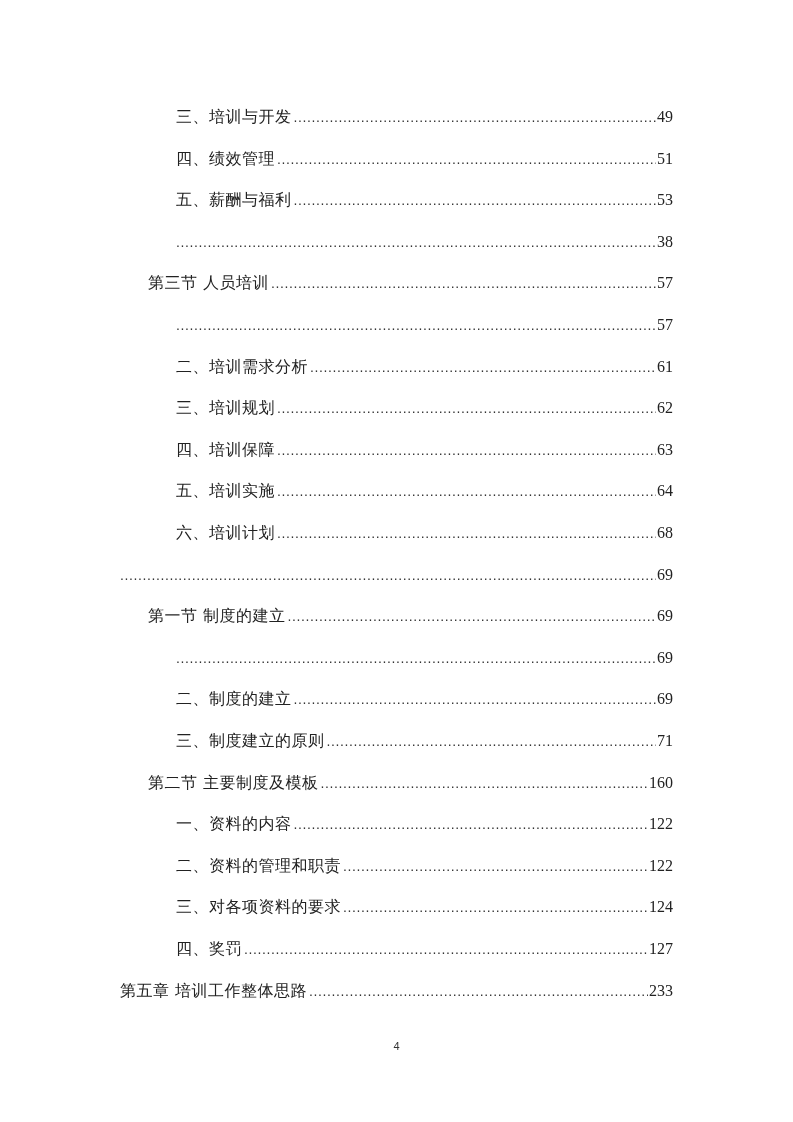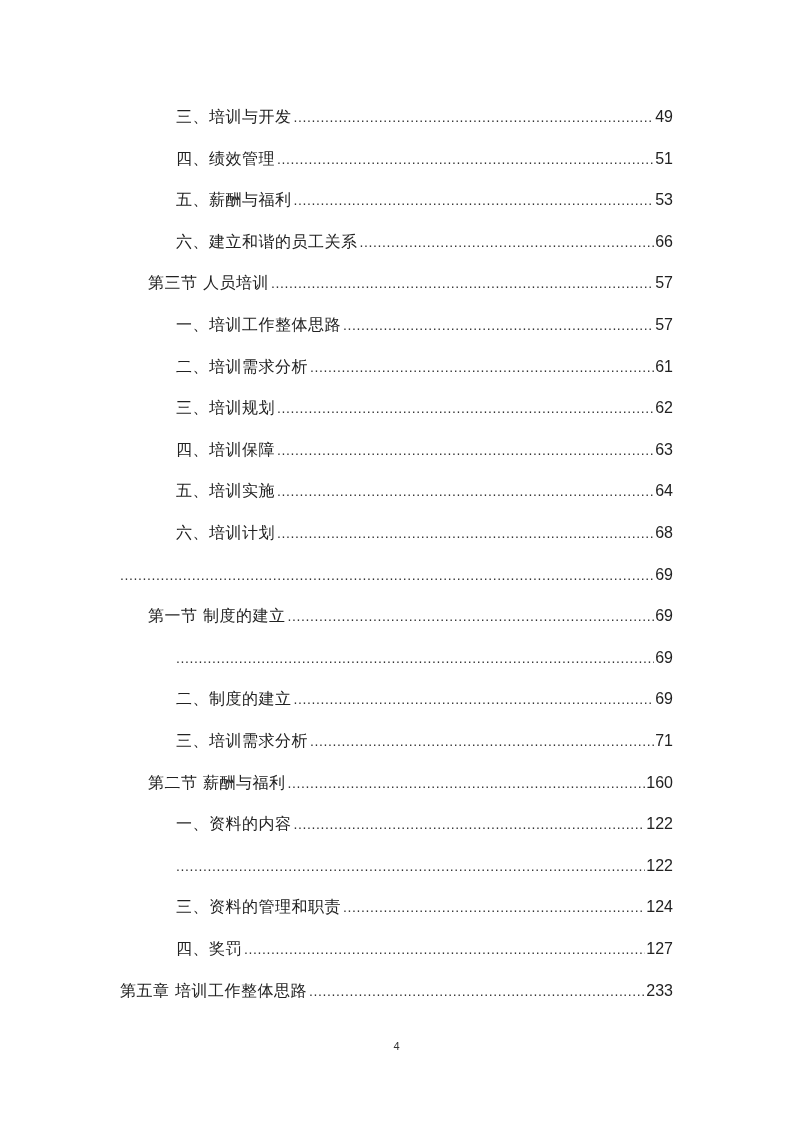--- a/index.html
+++ b/index.html
@@ -5,21 +5,21 @@
   html, body { margin: 0; padding: 0; background: #ffffff; }
   body { width: 793px; height: 1122px; position: relative; overflow: hidden;
          font-family: "DejaVu Sans", "Liberation Sans", sans-serif; color: #222; }
   .toc { position: absolute; left: 0; top: 105px; width: 793px; }
   .row { position: absolute; left: 0; height: 24px; display: flex; align-items: baseline;
          font-size: 16px; line-height: 24px; right: 120px; }
   .row .label { white-space: nowrap; padding-right: 2px; letter-spacing: 0.5px; }
   .row .leader { flex: 1; overflow: hidden; white-space: nowrap; color: #333;
                  font-family: "Liberation Sans", sans-serif; font-size: 14px; letter-spacing: 0.6px; }
   .row .leader::after { content: "........................................................................................................................................................................................................................................"; }
-  .row .page { white-space: nowrap; font-family: Liberation Sans, sans-serif; font-size: 16px; padding-left: 1px; }
+  .row .page { white-space: nowrap; font-family: Liberation Serif, serif; font-size: 16px; padding-left: 1px; }
   .lvl-1 { left: 120px; }
   .lvl-2 { left: 148px; }
   .lvl-3 { left: 176px; text-align: right; }
   .footer { position: absolute; top: 1040px; left: 0; width: 793px; text-align: center;
             font-family: "Liberation Sans", sans-serif; font-size: 11px; color: #333; }
 </style>
 </head>
 <body>
 
 <div class="toc">
@@ -32,31 +32,29 @@
       <span class="label">四、绩效管理</span>
       <span class="leader"></span>
       <span class="page">51</span>
     </div>
   <div class="row lvl-3" style="top:83.2px">
       <span class="label">五、薪酬与福利</span>
       <span class="leader"></span>
       <span class="page">53</span>
     </div>
   <div class="row lvl-3" style="top:124.8px">
-      <span class="label">六、建立和谐的员工关系</span>
       <span class="leader"></span>
-      <span class="page">66</span>
+      <span class="page">38</span>
     </div>
   <div class="row lvl-2" style="top:166.4px">
       <span class="label">第三节 人员培训</span>
       <span class="leader"></span>
       <span class="page">57</span>
     </div>
   <div class="row lvl-3" style="top:208px">
-      <span class="label">一、培训工作整体思路</span>
       <span class="leader"></span>
       <span class="page">57</span>
     </div>
   <div class="row lvl-3" style="top:249.6px">
       <span class="label">二、培训需求分析</span>
       <span class="leader"></span>
       <span class="page">61</span>
     </div>
   <div class="row lvl-3" style="top:291.2px">
       <span class="label">三、培训规划</span>
@@ -90,40 +88,41 @@
   <div class="row lvl-3" style="top:540.8px">
       <span class="leader"></span>
       <span class="page">69</span>
     </div>
   <div class="row lvl-3" style="top:582.4px">
       <span class="label">二、制度的建立</span>
       <span class="leader"></span>
       <span class="page">69</span>
     </div>
   <div class="row lvl-3" style="top:624px">
-      <span class="label">三、培训需求分析</span>
+      <span class="label">三、制度建立的原则</span>
       <span class="leader"></span>
       <span class="page">71</span>
     </div>
   <div class="row lvl-2" style="top:665.6px">
-      <span class="label">第二节 薪酬与福利</span>
+      <span class="label">第二节 主要制度及模板</span>
       <span class="leader"></span>
       <span class="page">160</span>
     </div>
   <div class="row lvl-3" style="top:707.2px">
       <span class="label">一、资料的内容</span>
       <span class="leader"></span>
       <span class="page">122</span>
     </div>
   <div class="row lvl-3" style="top:748.8px">
+      <span class="label">二、资料的管理和职责</span>
       <span class="leader"></span>
       <span class="page">122</span>
     </div>
   <div class="row lvl-3" style="top:790.4px">
-      <span class="label">三、资料的管理和职责</span>
+      <span class="label">三、对各项资料的要求</span>
       <span class="leader"></span>
       <span class="page">124</span>
     </div>
   <div class="row lvl-3" style="top:832px">
       <span class="label">四、奖罚</span>
       <span class="leader"></span>
       <span class="page">127</span>
     </div>
   <div class="row lvl-1" style="top:873.6px">
       <span class="label">第五章 培训工作整体思路</span>

